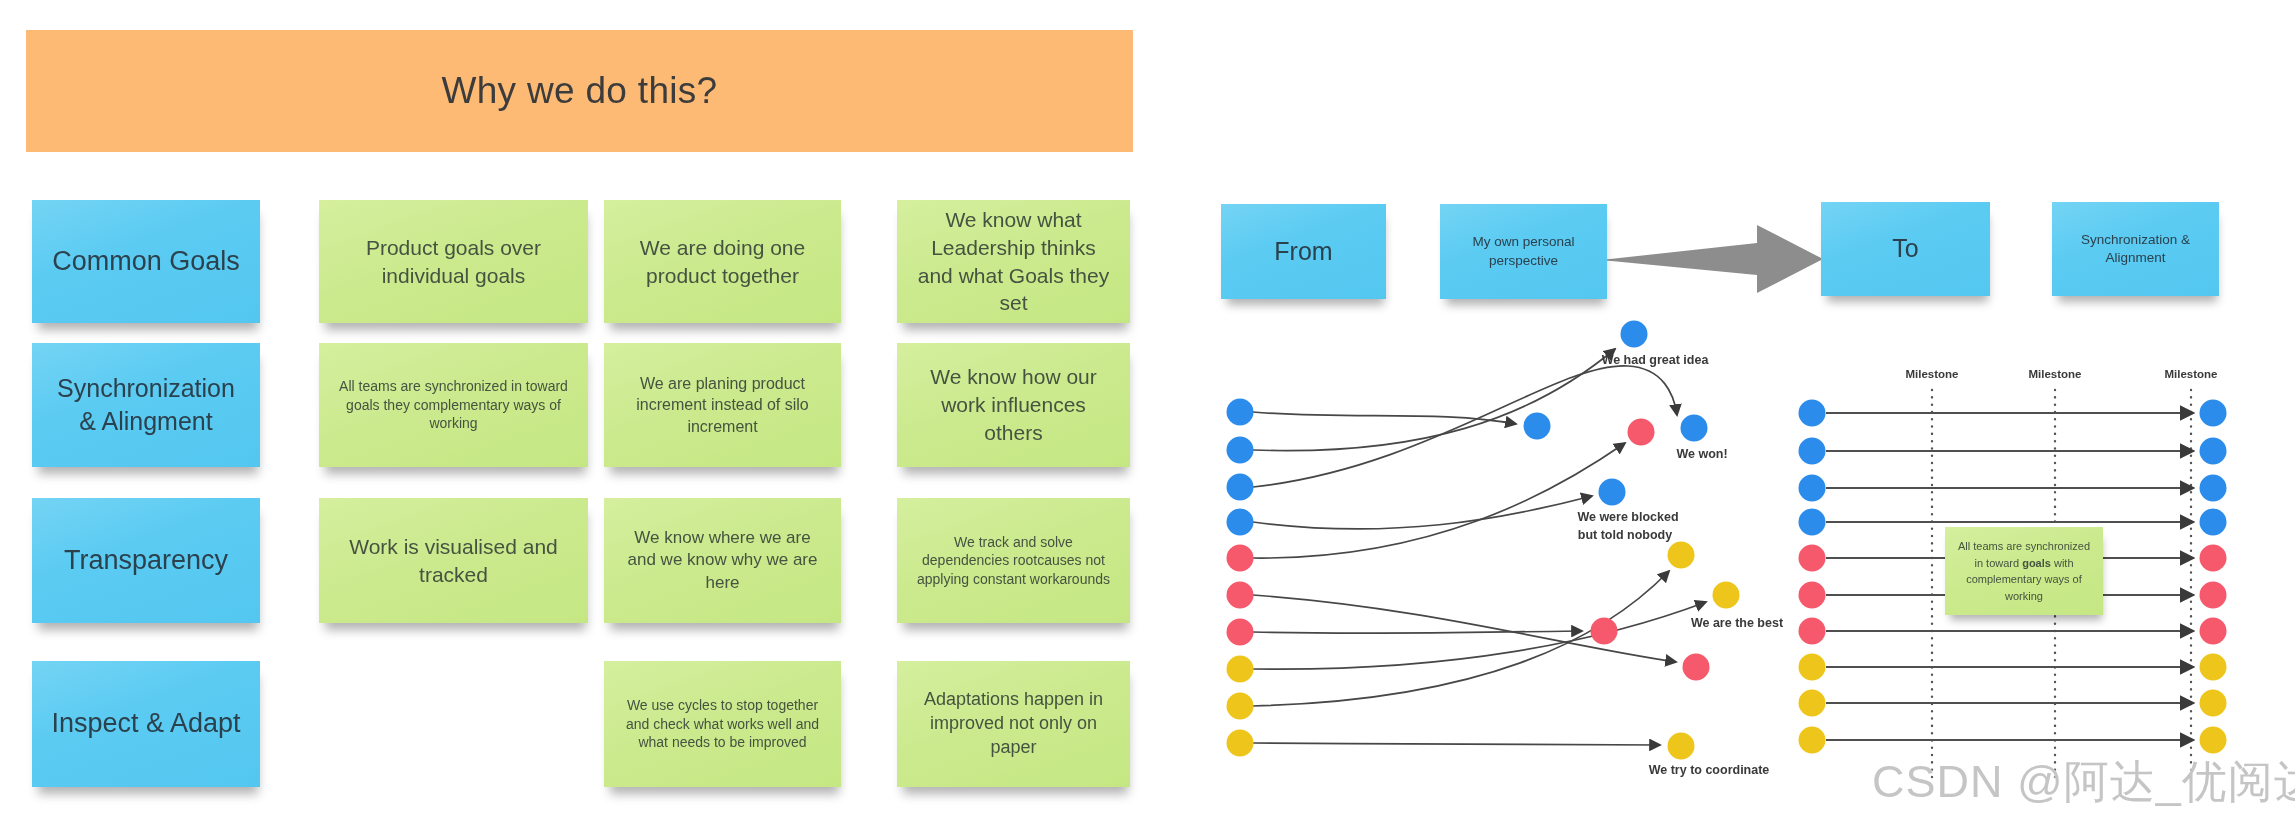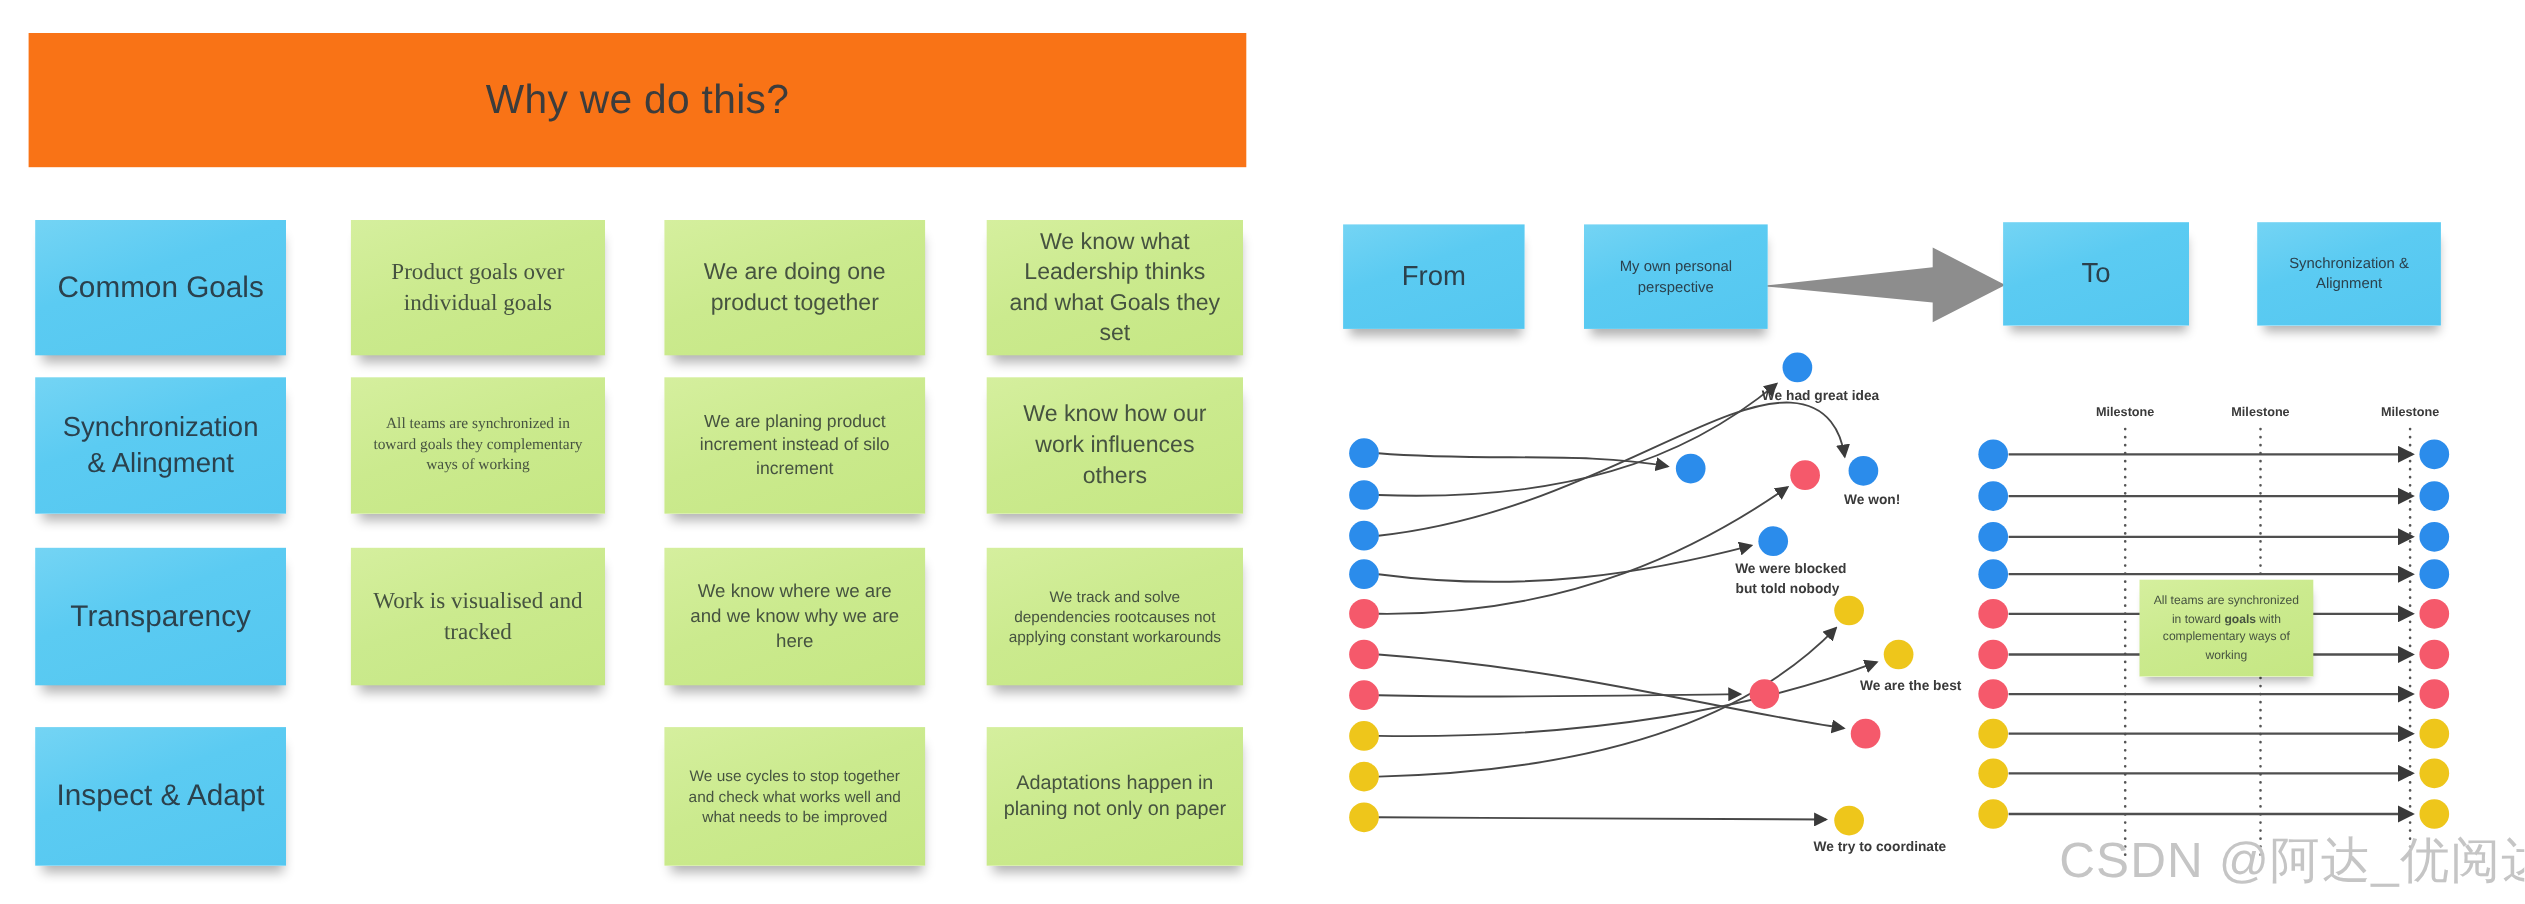--- a/index.html
+++ b/index.html
@@ -1,34 +1,34 @@
 <!DOCTYPE html>
 <html><head>
 <meta charset="utf-8">
 <style>
   html,body{margin:0;padding:0;background:#ffffff;}
   #canvas{
     position:relative;width:2295px;height:822px;background:#ffffff;
     font-family:"Liberation Sans",sans-serif;overflow:hidden;
   }
   .panel-header{
-    position:absolute;background:#f97316;display:flex;align-items:center;justify-content:center;
+    position:absolute;background:#fdba74;display:flex;align-items:center;justify-content:center;
     color:#3c3c3c;font-size:37px;letter-spacing:.3px;
   }
   #hdr-left{left:26px;top:30px;width:1107px;height:122px;}
   #hdr-right{left:1213px;top:30px;width:1055px;height:122px;}
 
   .note{
     position:absolute;display:flex;align-items:center;justify-content:center;text-align:center;
     padding:8px 14px;box-sizing:border-box;line-height:1.32;z-index:2;
     box-shadow:2px 11px 10px -4px rgba(0,0,0,.30);
   }
   .blue{background:linear-gradient(160deg,#74d4f4 0%,#5bcbf2 40%,#54c7f0 100%);color:#2b414d;}
   .green{background:linear-gradient(160deg,#d5ef9e 0%,#cbea8e 45%,#c5e783 100%);color:#465340;}
-  .c1{left:32px;width:228px;} .c2{left:319px;width:231px;font-family:Liberation Serif, serif;} .c3{left:604px;width:237px;} .c4{left:897px;width:233px;}
+  .c1{left:32px;width:228px;} .c2{left:319px;width:269px;} .c3{left:604px;width:237px;} .c4{left:897px;width:233px;}
   .r1{top:200px;height:123px;} .r2{top:343px;height:124px;} .r3{top:498px;height:125px;} .r4{top:661px;height:126px;}
   .fs27{font-size:27px;} .fs25{font-size:25px;} .fs23{font-size:23px;} .fs21{font-size:21px;}
   .fs18{font-size:18px;} .fs17{font-size:17px;} .fs16{font-size:16px;} .fs15{font-size:21px;} .fs14{font-size:14px;}
 
   .flow-note{
     position:absolute;display:flex;align-items:center;justify-content:center;text-align:center;
     box-sizing:border-box;padding:6px 8px;z-index:2;line-height:1.35;
     background:linear-gradient(160deg,#74d4f4 0%,#5bcbf2 40%,#54c7f0 100%);color:#2b414d;
     box-shadow:2px 10px 9px -4px rgba(0,0,0,.30);
   }
@@ -70,21 +70,21 @@
   <div class="note green c3 r2 fs16">We are planing product increment instead of silo increment</div>
   <div class="note green c4 r2 fs21">We know how our work influences others</div>
 
   <div class="note blue c1 r3 fs27">Transparency</div>
   <div class="note green c2 r3 fs21">Work is visualised and tracked</div>
   <div class="note green c3 r3 fs17">We know where we are and we know why we are here</div>
   <div class="note green c4 r3 fs14">We track and solve dependencies rootcauses not applying constant workarounds</div>
 
   <div class="note blue c1 r4 fs27">Inspect &amp; Adapt</div>
   <div class="note green c3 r4 fs14">We use cycles to stop together and check what works well and what needs to be improved</div>
-  <div class="note green c4 r4 fs18">Adaptations happen in planing not only on paper</div>
+  <div class="note green c4 r4 fs18">Adaptations happen in improved not only on paper</div>
 
   <div id="flow-from" class="flow-note">From</div>
   <div id="flow-persp" class="flow-note">My own personal perspective</div>
   <div id="flow-to" class="flow-note">To</div>
   <div id="flow-sync" class="flow-note">Synchronization &amp; Alignment</div>
 
   <svg id="overview-svg" width="2295" height="822" viewBox="0 0 2295 822">
     <defs>
       <marker id="arw" viewBox="0 0 10 10" refX="8.5" refY="5" markerWidth="7.5" markerHeight="7.5" orient="auto">
         <path d="M0,0 L10,5 L0,10 z" fill="#3a3a3a"></path>

